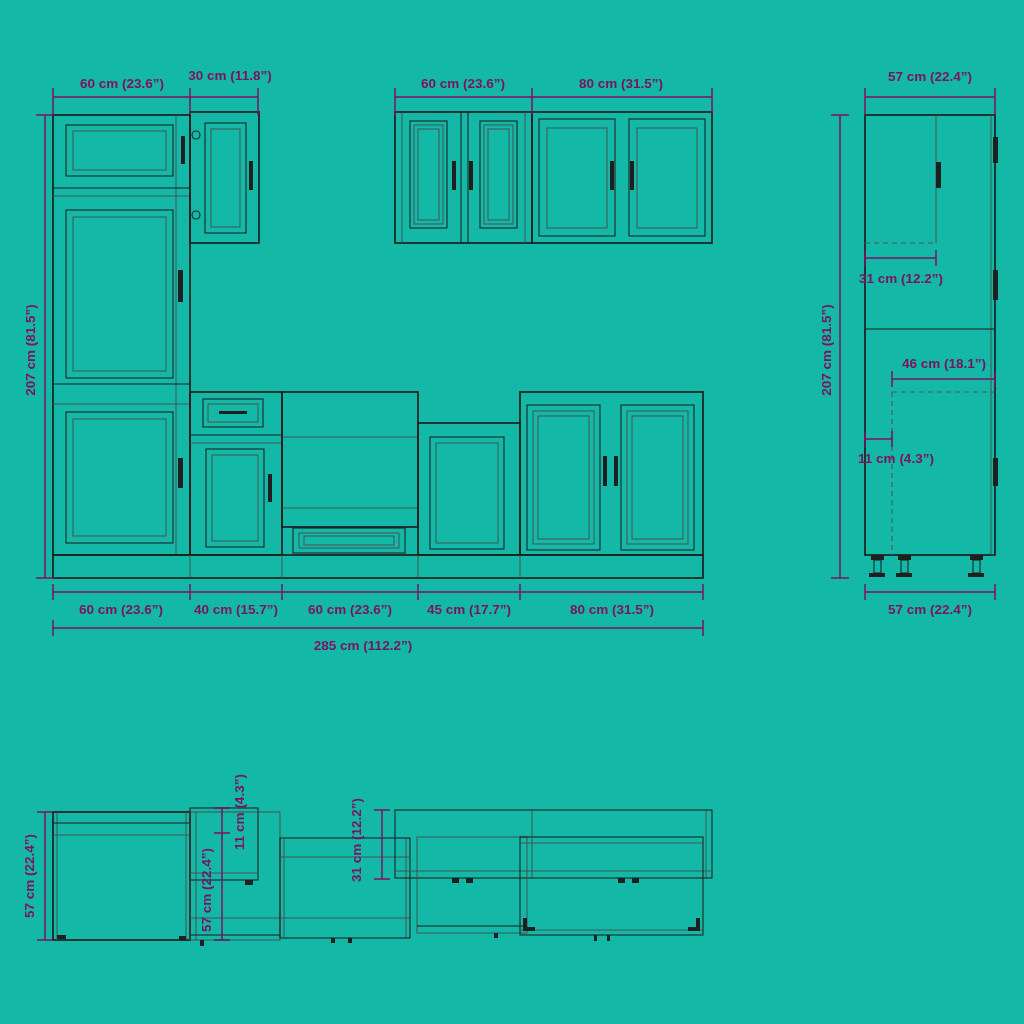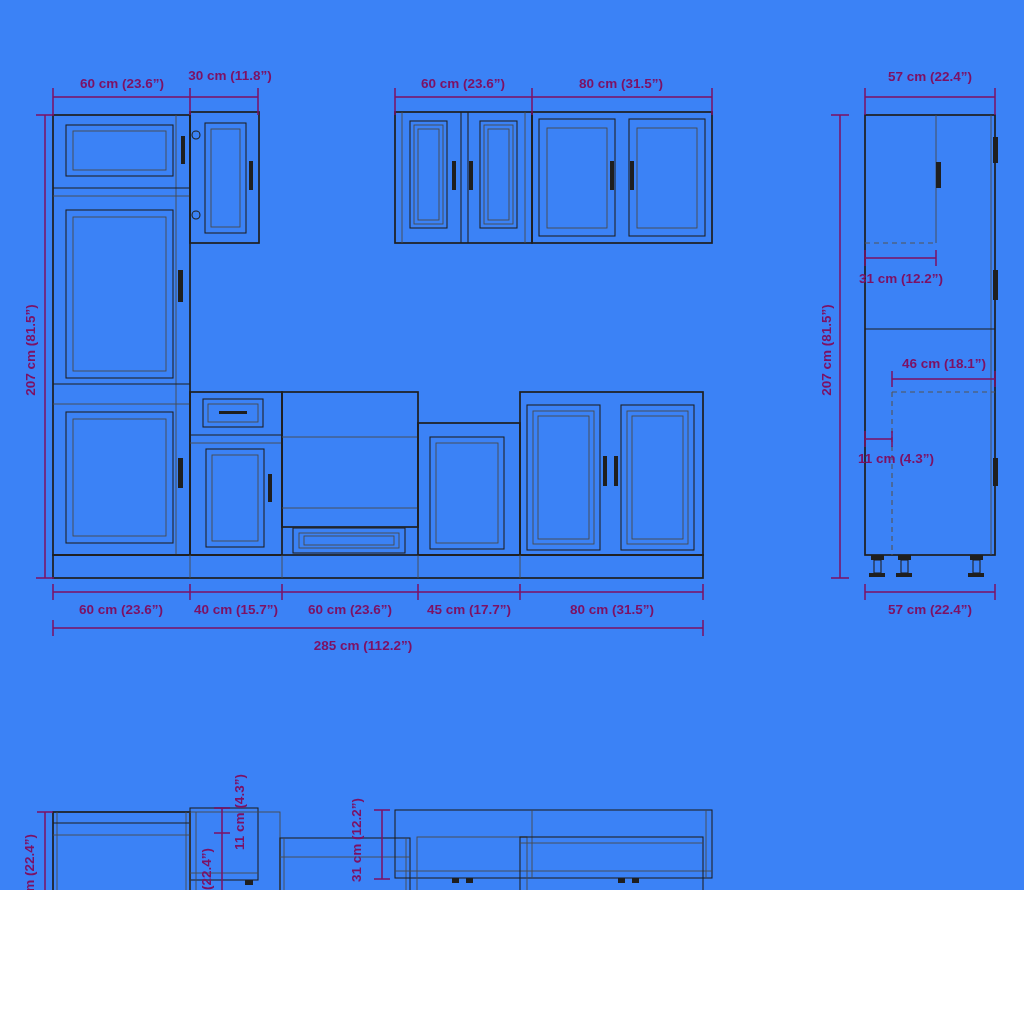--- a/index.html
+++ b/index.html
@@ -1,17 +1,17 @@
 <!DOCTYPE html>
 <html style="--dim: #7d1164; --ink: #1f1f1f;"><head>
 <meta charset="utf-8">
 <style>
   :root { --dim:#7d1164; --ink:#1f1f1f; --thin:#4a4a4a; }
   html,body { margin:0; padding:0; background:#ffffff; }
-  .stage { width:1024px; height:890px; position:relative; background:#3b82f6; overflow:hidden; }
+  .stage { width:1024px; height:1024px; position:relative; background:#14b8a6; overflow:hidden; }
   svg { display:block; }
   .o  { fill:none; stroke:var(--ink); stroke-width:1.7; }   
   .i  { fill:none; stroke:var(--ink); stroke-width:1.05; }  
   .t  { fill:none; stroke:var(--thin); stroke-width:0.9; }  
   .da { fill:none; stroke:#555; stroke-width:1.1; stroke-dasharray:5 4; }
   .h  { fill:var(--ink); stroke:none; }                     
   .dm { fill:none; stroke:var(--dim); stroke-width:1.5; }   
   .dt { font:bold 13.5px "Liberation Sans", sans-serif; fill:var(--dim); }
 </style>
 </head>

